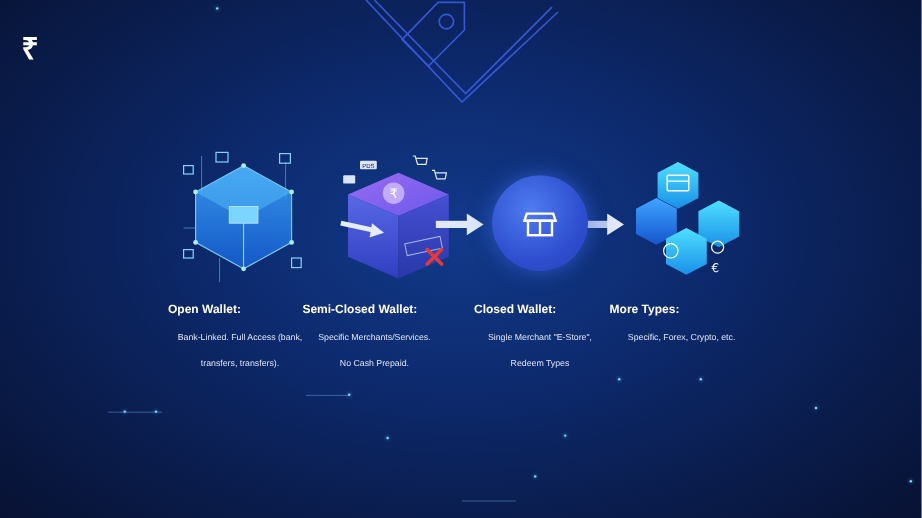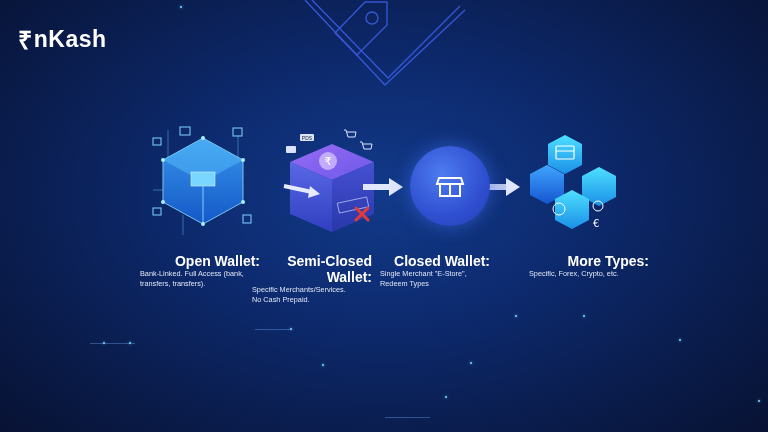--- a/index.html
+++ b/index.html
@@ -2,22 +2,22 @@
 <html><head>
 <meta charset="utf-8">
 <style>
   html,body{margin:0;padding:0;}
   body{width:768px;height:432px;overflow:hidden;position:relative;
     font-family:"Liberation Sans",sans-serif;
     background:radial-gradient(ellipse 75% 85% at 50% 45%, #123a8a 0%, #0d2a6e 35%, #0a1d4e 65%, #070f2c 100%);}
   .abs{position:absolute;}
   .logo{left:18px;top:22px;color:#fff;font-size:23px;font-weight:bold;letter-spacing:0.5px;display:flex;align-items:center;}
   .logo .mark{font-size:25px;margin-right:1px;}
-  .title{color:#fff;font-weight:bold;font-size:14px;text-align:right;}
-  .desc{color:#dfe6f5;font-size:7.3px;text-align:left;line-height:10px;}
+  .title{color:#fff;font-weight:bold;font-size:10px;text-align:left;}
+  .desc{color:#dfe6f5;font-size:7.3px;text-align:center;line-height:10px;margin-top:12px;}
   .col{position:absolute;top:253px;text-align:center;}
   .dot{position:absolute;width:2px;height:2px;border-radius:50%;background:#7fd8ff;box-shadow:0 0 3px #5fc8ff;}
   .line{position:absolute;height:1px;background:rgba(120,180,255,0.35);}
 </style>
 </head>
 <body>
 
 <svg class="abs" style="left:290px;top:0" width="180" height="90">
   <g fill="none" stroke="#3d5ee8" stroke-width="1.4" opacity="0.85">
     <path d="M15 0 L95 85 L175 10"></path>
@@ -39,21 +39,20 @@
   <div class="dot" style="left:515px;top:315px"></div>
   <div class="dot" style="left:583px;top:315px"></div>
   <div class="dot" style="left:679px;top:339px"></div>
   <div class="dot" style="left:758px;top:400px"></div>
   <div class="dot" style="left:180px;top:6px"></div>
   <div class="dot" style="left:470px;top:362px"></div>
 </div>
 
 <div class="abs logo">
   <span class="mark">₹</span>
-  <span>nKash</span>
 </div>
 
 <svg class="abs" style="left:148px;top:120px" width="110" height="115">
   <defs>
       <linearGradient id="g1" x1="0" y1="0" x2="0" y2="1">
         <stop offset="0" stop-color="#3fa9ff"></stop>
         <stop offset="1" stop-color="#1660d8"></stop>
       </linearGradient>
     </defs>
   <g stroke="#6fd0ff" stroke-width="0.7" opacity="0.6">
@@ -161,21 +160,21 @@
 <div class="col" style="left:140px;width:120px">
   <div class="title">Open Wallet:</div>
   <div class="desc">Bank-Linked. Full Access (bank,</div>
   <div class="desc">transfers, transfers).</div>
 </div>
 <div class="col" style="left:252px;width:120px">
   <div class="title">Semi-Closed Wallet:</div>
   <div class="desc">Specific Merchants/Services.</div>
   <div class="desc">No Cash Prepaid.</div>
 </div>
-<div class="col" style="left:380px;width:110px">
+<div class="col" style="left:395px;width:110px">
   <div class="title">Closed Wallet:</div>
   <div class="desc">Single Merchant "E-Store",</div>
   <div class="desc">Redeem Types</div>
 </div>
-<div class="col" style="left:529px;width:120px">
+<div class="col" style="left:508px;width:120px">
   <div class="title">More Types:</div>
   <div class="desc">Specific, Forex, Crypto, etc.</div>
 </div>
 
 </body></html>

